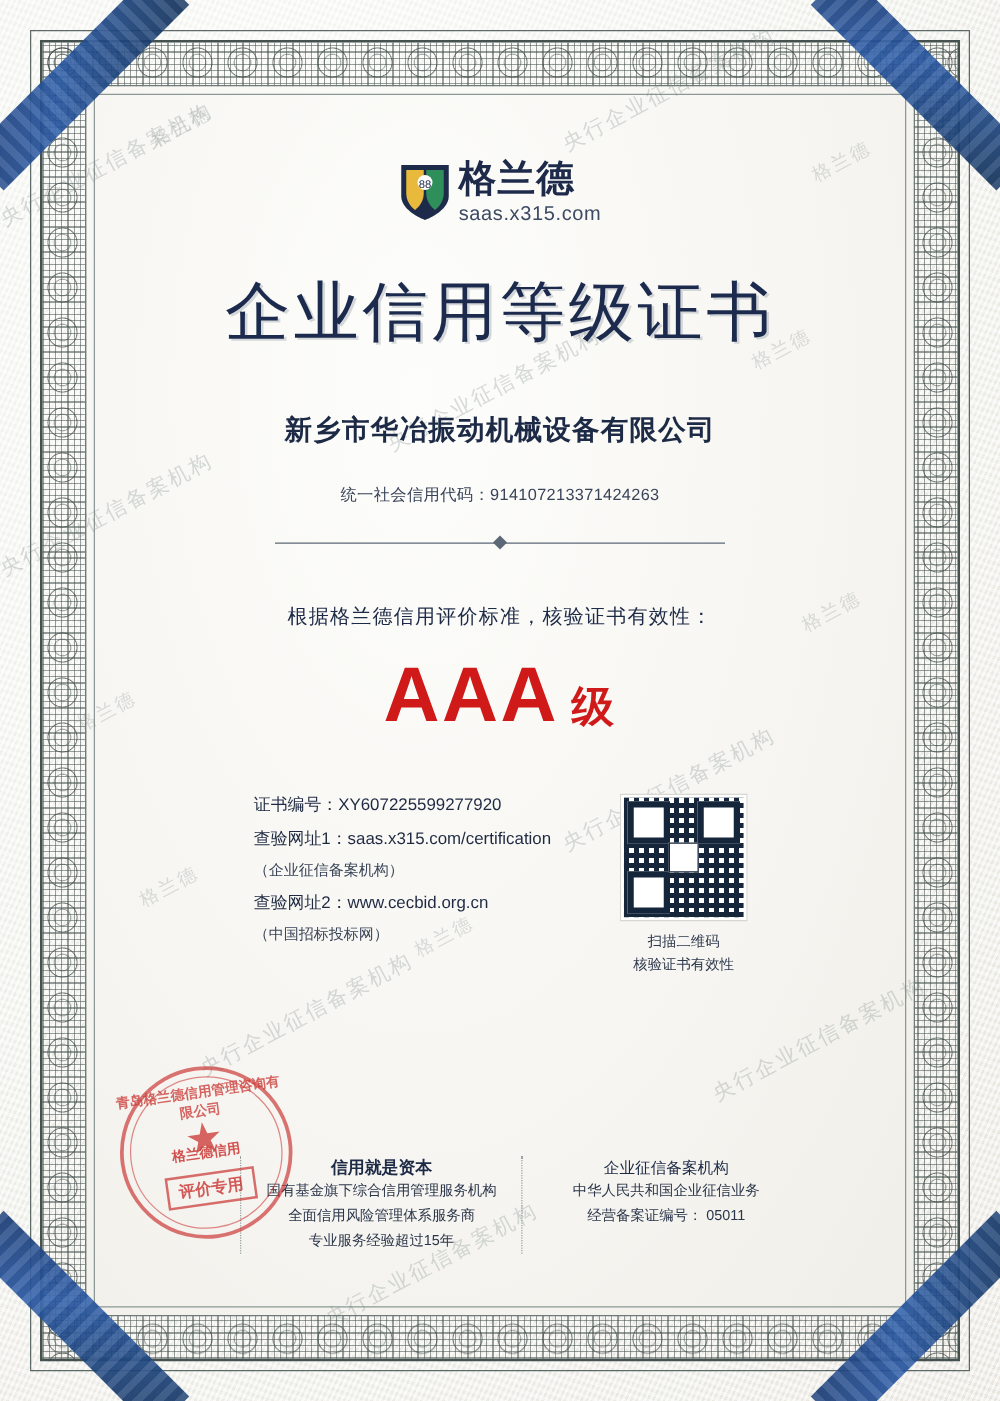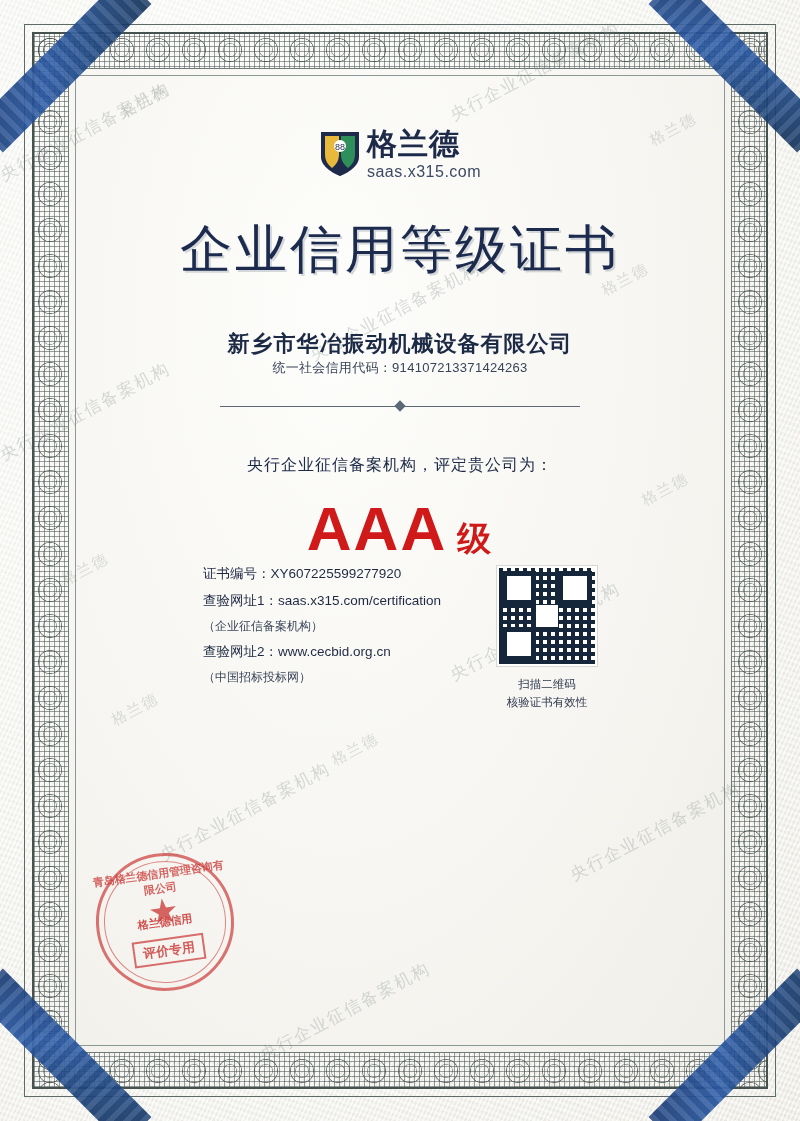--- a/index.html
+++ b/index.html
@@ -86,39 +86,39 @@
   .brand-url{font-size:16px;color:#3d4a63;letter-spacing:.5px;margin-top:3px;}
   .title{
     margin-top:34px;
     font-size:52px;font-weight:normal;letter-spacing:3px;
     color:#1b2a4d;
     text-shadow:2px 2px 0 rgba(140,150,160,.35);
   }
   .company{
     margin-top:44px;font-size:22px;font-weight:bold;color:#1d2a46;letter-spacing:1px;
   }
-  .uscc{margin-top:0;font-size:13px;color:#394459;letter-spacing:.3px;}
+  .uscc{margin-top:28px;font-size:13px;color:#394459;letter-spacing:.3px;}
   .divider{
     margin:22px auto 0;width:360px;height:14px;position:relative;
   }
   .divider .line{position:absolute;top:7px;left:0;right:0;height:1px;background:#5c6876;}
   .divider .dia{
     position:absolute;top:3px;left:50%;margin-left:-4px;width:8px;height:8px;
     background:#5c6876;transform:rotate(45deg);
   }
   .eval-line{margin-top:42px;font-size:16px;color:#1d2a46;letter-spacing:1px;}
   .grade{
     margin-top:22px;
     font-size:62px;font-weight:bold;color:#cf1a19;letter-spacing:2px;
     line-height:1;
   }
   .grade .suffix{font-size:34px;color:#cf1a19;margin-left:10px;}
   
   .info-block{
-    display:flex;justify-content:center;gap:56px;text-align:left;
+    margin-top:42px;display:flex;justify-content:center;gap:56px;text-align:left;
   }
   .info-list{font-size:13.5px;color:#1f2a42;line-height:2.0;}
   .info-list .sub{font-size:12px;color:#3a4558;}
   .qr-col{padding-top:6px;text-align:center;}
   .qr{
     width:96px;height:96px;margin:0 auto;
     background-color:#fff;
     background-image:
       repeating-linear-gradient(90deg,#15253a 0 4px,rgba(255,255,255,0) 4px 8px),
       repeating-linear-gradient(0deg,#15253a 0 4px,rgba(255,255,255,0) 4px 8px);
@@ -233,21 +233,21 @@
     <div class="title">企业信用等级证书</div>
 
     <div class="company">新乡市华冶振动机械设备有限公司</div>
     <div class="uscc">统一社会信用代码：914107213371424263</div>
 
     <div class="divider">
       <span class="line"></span>
         <span class="dia"></span>
     </div>
 
-    <div class="eval-line">央行企业征信备案机构，评定贵公司为：</div>
+    <div class="eval-line">根据格兰德信用评价标准，核验证书有效性：</div>
 
     <div class="grade">
       <span>AAA</span><span class="suffix">级</span>
     </div>
 
     <div class="info-block">
       <div class="info-list">
         <div>证书编号：XY607225599277920</div>
         <div>查验网址1：saas.x315.com/certification</div>
         <div class="sub">（企业征信备案机构）</div>
@@ -268,19 +268,32 @@
   </div>
 
   <div class="seal">
     <span class="ring2"></span>
     <span class="arc-top">青岛格兰德信用管理咨询有限公司</span>
     <span class="star">★</span>
     <span class="box">评价专用</span>
     <span class="inner-label">格兰德信用</span>
   </div>
 
+  <div class="footer">
+    <div class="foot-mid">
+      <div class="h">信用就是资本</div>
+      <div class="l">国有基金旗下综合信用管理服务机构</div>
+      <div class="l">全面信用风险管理体系服务商</div>
+      <div class="l">专业服务经验超过15年</div>
+    </div>
+    <div class="foot-right">
+      <div class="h">企业征信备案机构</div>
+      <div class="l">中华人民共和国企业征信业务</div>
+      <div class="l">经营备案证编号： 05011</div>
+    </div>
+  </div>
 
   <div class="tape tl"></div>
   <div class="tape tr"></div>
   <div class="tape bl"></div>
   <div class="tape br"></div>
 
 </div>
 
 </body></html>

